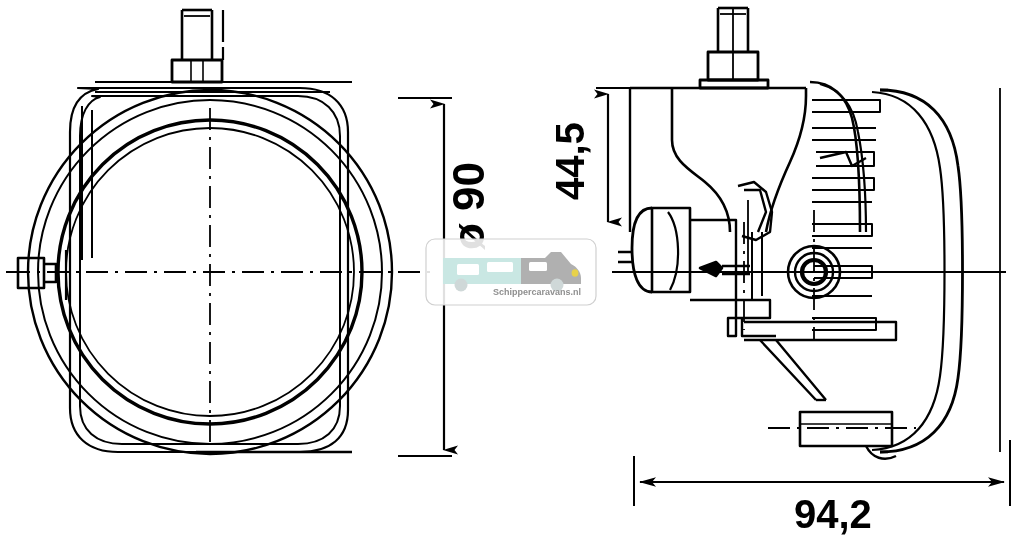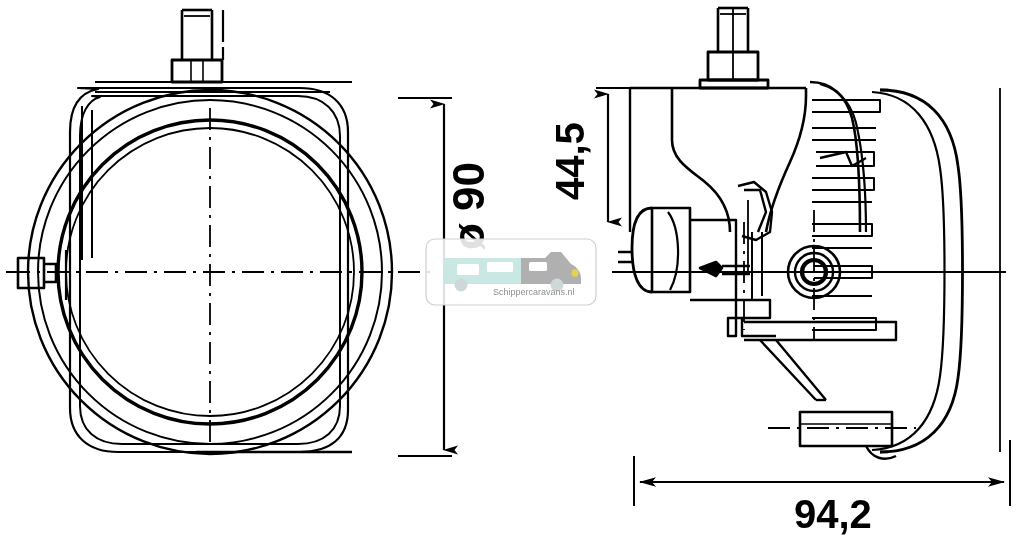--- a/index.html
+++ b/index.html
@@ -1,20 +1,20 @@
 <!DOCTYPE html>
 <html><head>
 <meta charset="utf-8">
 <style>
   html,body{margin:0;padding:0;background:#ffffff;}
   body{width:1024px;height:540px;overflow:hidden;
        font-family:"Liberation Sans", sans-serif;}
   #stage{position:relative;width:1024px;height:540px;background:#fff;}
   svg.layer{position:absolute;left:0;top:0;width:1024px;height:540px;}
-  .wm{position:absolute;left:425px;top:238px;width:168px;height:68px;}
+  .wm{position:absolute;left:425px;top:238px;width:168px;height:68px;font-weight:bold;}
   .dimtext{font-family:"Liberation Sans", sans-serif;font-weight:bold;fill:#000;}
 </style>
 </head>
 <body>
 
 <div id="stage">
 
   <svg class="layer" viewBox="0 0 1024 540">
     <defs>
       <marker id="arrHeadUp" markerWidth="12" markerHeight="16" refX="6" refY="1" orient="auto" markerUnits="userSpaceOnUse">

